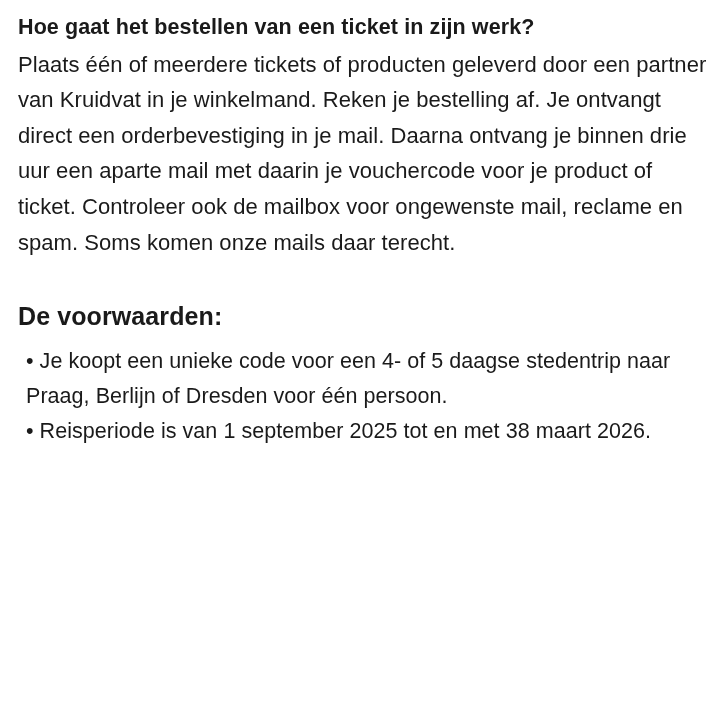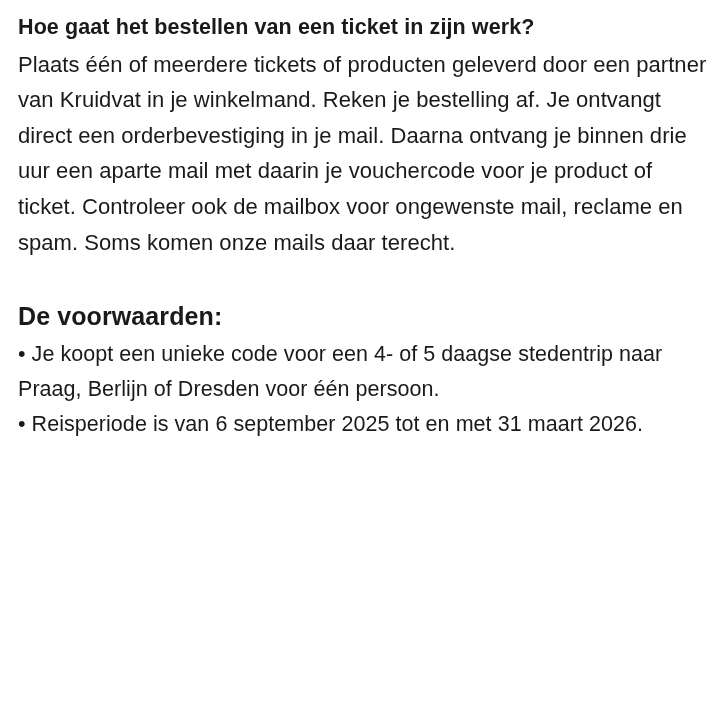--- a/index.html
+++ b/index.html
@@ -38,21 +38,21 @@
   }
   .subheading {
     font-size: 25px;
     font-weight: bold;
     line-height: 1.6;
     margin: 0 0 1px 0;
     letter-spacing: 0.1px;
   }
   .bullet-list {
     list-style: none;
-    margin: 0;
+    margin: 8px;
     padding: 0;
   }
   .bullet-item {
     font-size: 21.5px;
     line-height: 1.62;
     margin: 0;
     letter-spacing: 0.05px;
     text-indent: 0;
   }
 </style>
@@ -64,16 +64,16 @@
   <h1 class="heading">Hoe gaat het bestellen van een ticket in zijn werk?</h1>
 
   <p class="para">Plaats één of meerdere tickets of producten geleverd door een partner van Kruidvat in je winkelmand. Reken je bestelling af. Je ontvangt direct een orderbevestiging in je mail. Daarna ontvang je binnen drie uur een aparte mail met daarin je vouchercode voor je product of ticket. Controleer ook de mailbox voor ongewenste mail, reclame en spam. Soms komen onze mails daar terecht.</p>
 
   <div class="section-gap"></div>
 
   <h2 class="subheading">De voorwaarden:</h2>
 
   <ul class="bullet-list">
     <li class="bullet-item">• Je koopt een unieke code voor een 4- of 5 daagse stedentrip naar Praag, Berlijn of Dresden voor één persoon.</li>
-    <li class="bullet-item">• Reisperiode is van 6 september 2025 tot en met 31 maart 2026.</li>
+    <li class="bullet-item">• Reisperiode is van 1 september 2025 tot en met 38 maart 2026.</li>
   </ul>
 
 </div>
 
 </body></html>

